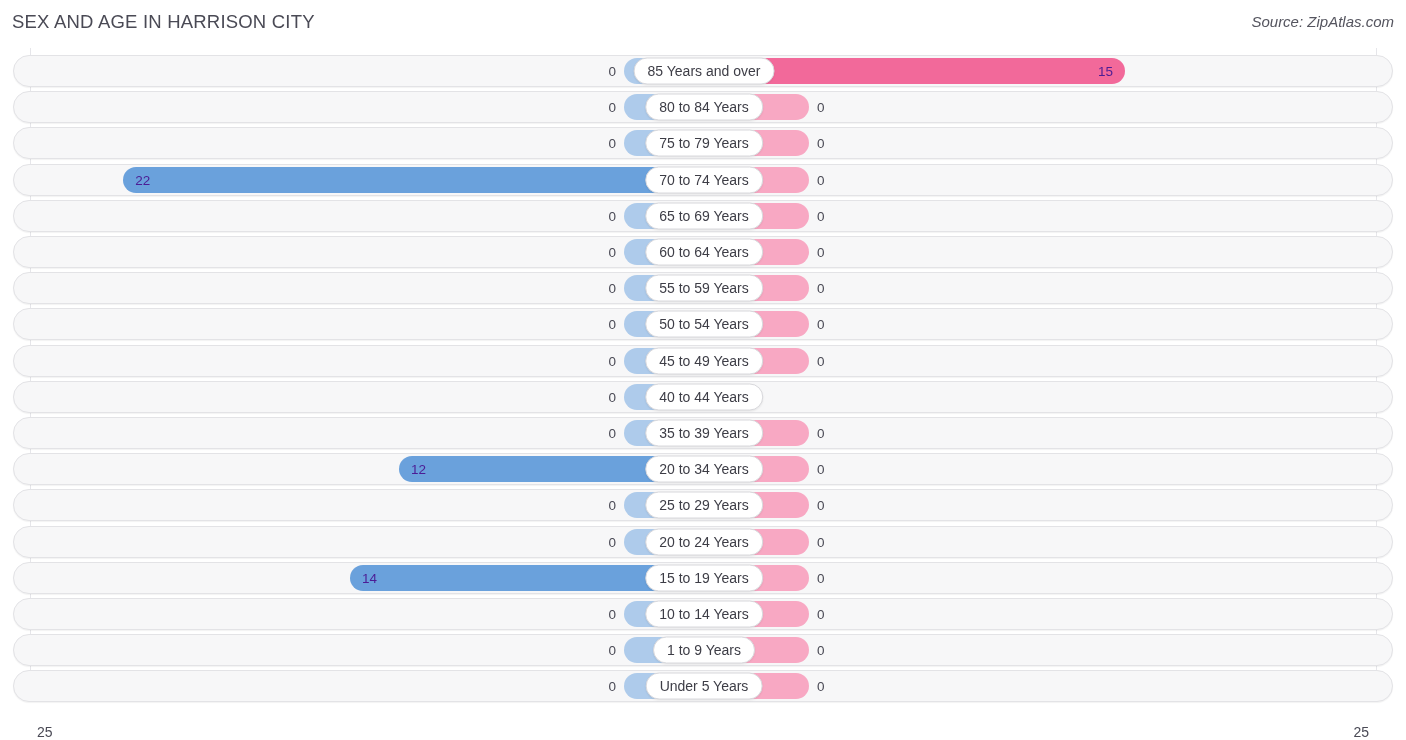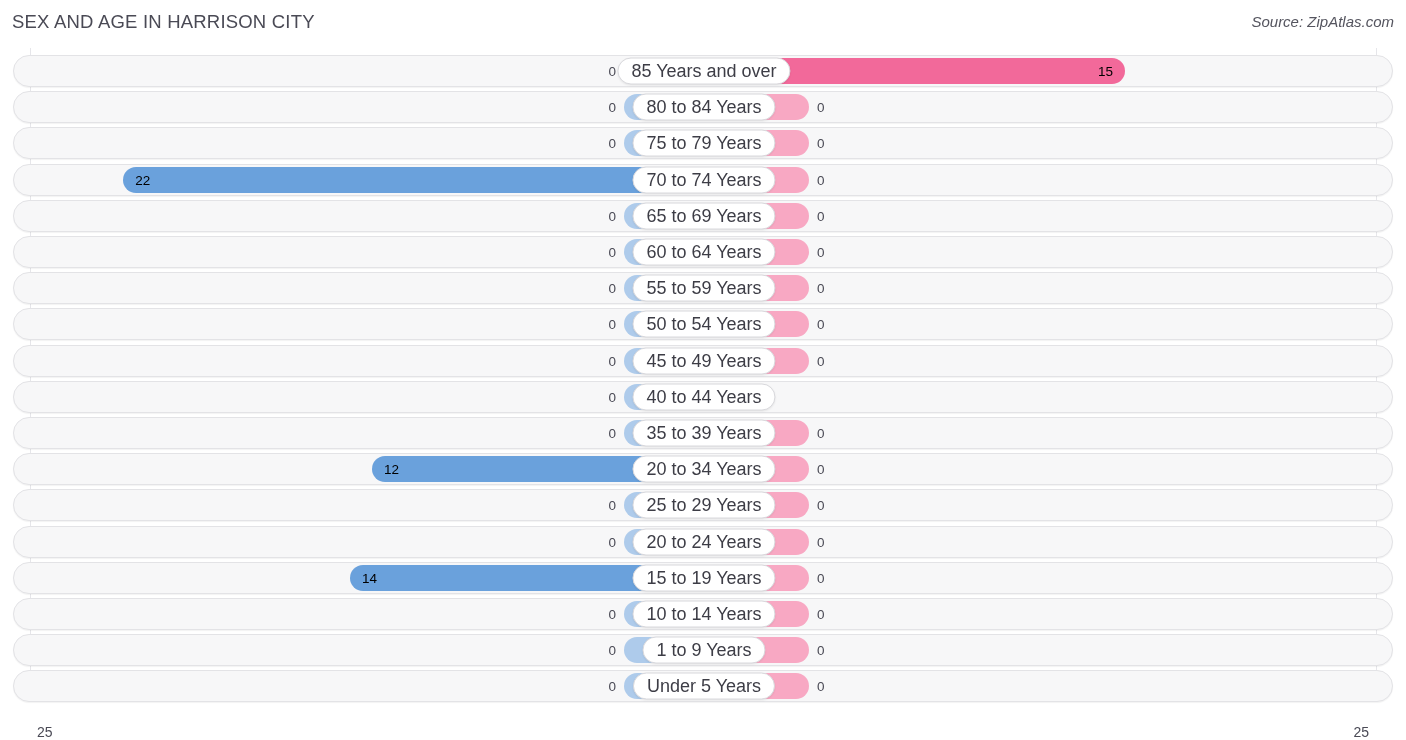--- a/index.html
+++ b/index.html
@@ -72,21 +72,21 @@
   .bar-male   { background: #6aa1dc; }
   .bar-female { background: #f2699a; }
   .bar-male-zero   { background: #aecbeb; }
   .bar-female-zero { background: #f8a8c3; }
 
   .bar-value {
     position: absolute;
     top: 50%;
     transform: translateY(-50%);
     font-size: 13.5px;
-    color: #000000;
+    color: #4c1d95;
     white-space: nowrap;
   }
   .bar-value.left  { left: 12px; }
   .bar-value.right { right: 12px; }
 
   .outside-value {
     position: absolute;
     top: 50%;
     transform: translateY(-50%);
     font-size: 13.5px;
@@ -100,21 +100,21 @@
     position: absolute;
     top: 50%;
     transform: translate(-50%, -50%);
     left: 690px;
     height: 27px;
     line-height: 25px;
     padding: 0 13px;
     border: 1px solid #d8d8dc;
     border-radius: 14px;
     background: #ffffff;
-    font-size: 18px;
+    font-size: 14px;
     color: #3d3d46;
     white-space: nowrap;
     box-shadow: 0 1px 2px rgba(0,0,0,0.07);
   }
 
   
   #footer {
     position: absolute;
     left: 0; top: 716px;
     width: 1406px; height: 40px;
@@ -236,21 +236,21 @@
           <div class="age-pill">40 to 44 Years</div>
         </div>
         <div class="row" style="top: 369px;">
           <div class="bar bar-male-zero" style="left: 610px; width: 80px;"></div>
           <div class="bar bar-female-zero" style="left: 715px; width: 80px;"></div>
           <span class="outside-value left" style="left: 582px; width: 20px;">0</span>
           <span class="outside-value right" style="left: 803px;">0</span>
           <div class="age-pill">35 to 39 Years</div>
         </div>
         <div class="row" style="top: 405.2px;">
-          <div class="bar bar-male" style="left: 358px; width: 316.8px;">
+          <div class="bar bar-male" style="left: 385px; width: 316.8px;">
             <span class="bar-value left">12</span>
           </div>
           <div class="bar bar-female-zero" style="left: 715px; width: 80px;"></div>
           <span class="outside-value right" style="left: 803px;">0</span>
           <div class="age-pill">20 to 34 Years</div>
         </div>
         <div class="row" style="top: 441.4px;">
           <div class="bar bar-male-zero" style="left: 610px; width: 80px;"></div>
           <div class="bar bar-female-zero" style="left: 715px; width: 80px;"></div>
           <span class="outside-value left" style="left: 582px; width: 20px;">0</span>

